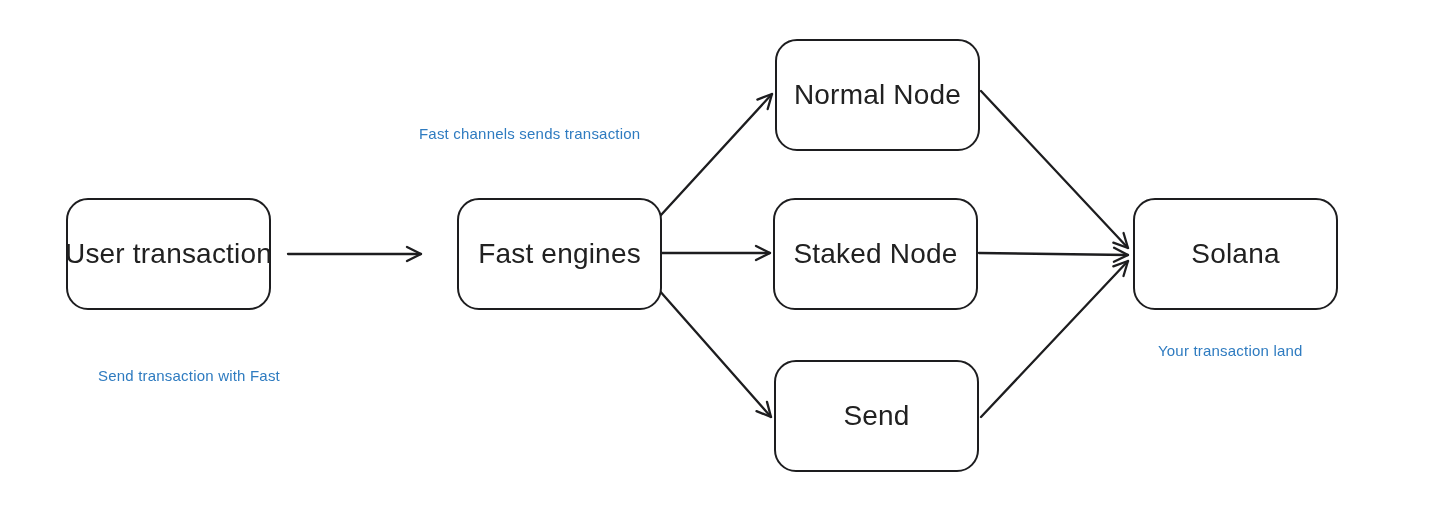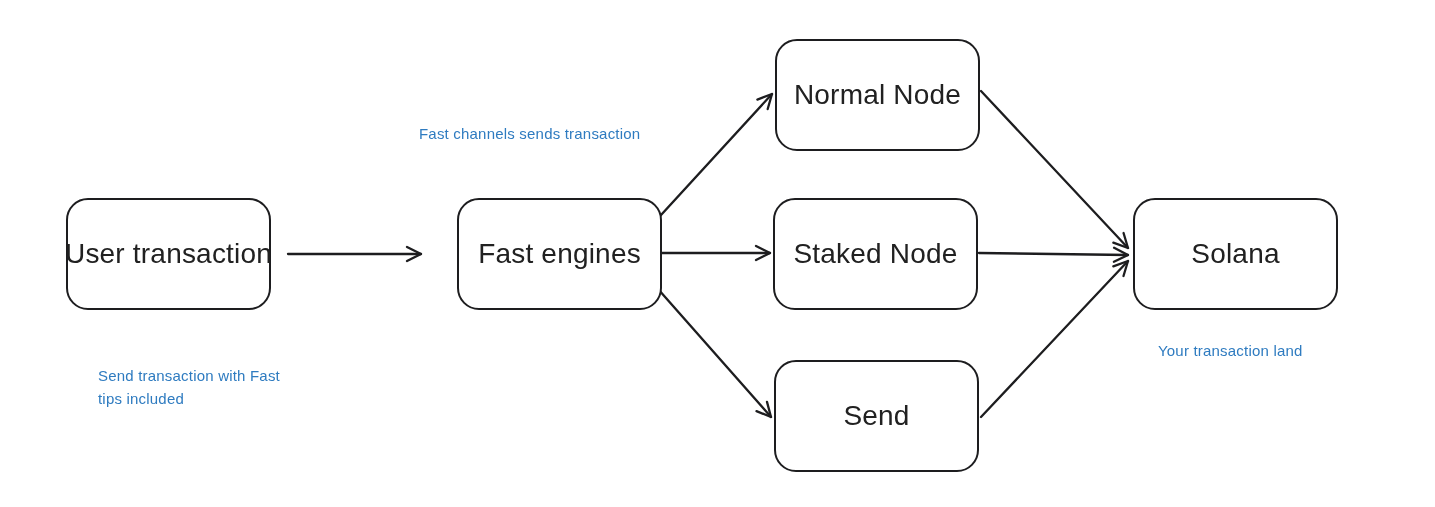--- a/index.html
+++ b/index.html
@@ -89,21 +89,20 @@
   <div class="node n-jito">
     <span class="node-label">Send</span>
   </div>
 
   <div class="node n-solana">
     <span class="node-label">Solana</span>
   </div>
 
   <div class="note note-user">
     <div>Send transaction with Fast</div>
-    <div>tips included</div>
   </div>
 
   <div class="note note-fast">
     <div>Fast channels sends transaction</div>
   </div>
 
   <div class="note note-solana">
     <div>Your transaction land</div>
   </div>
 

